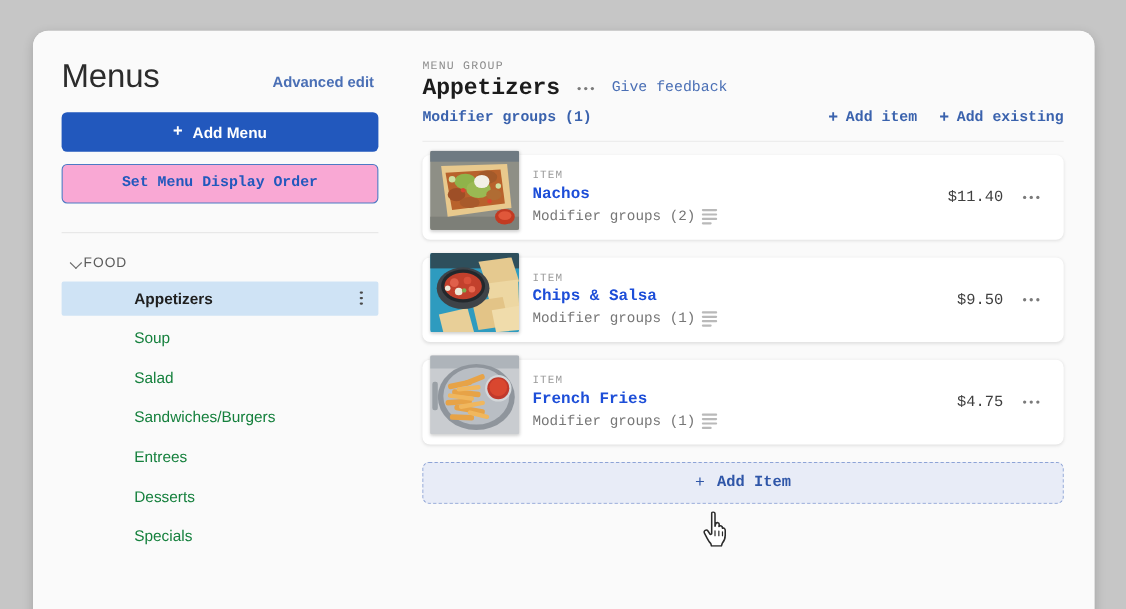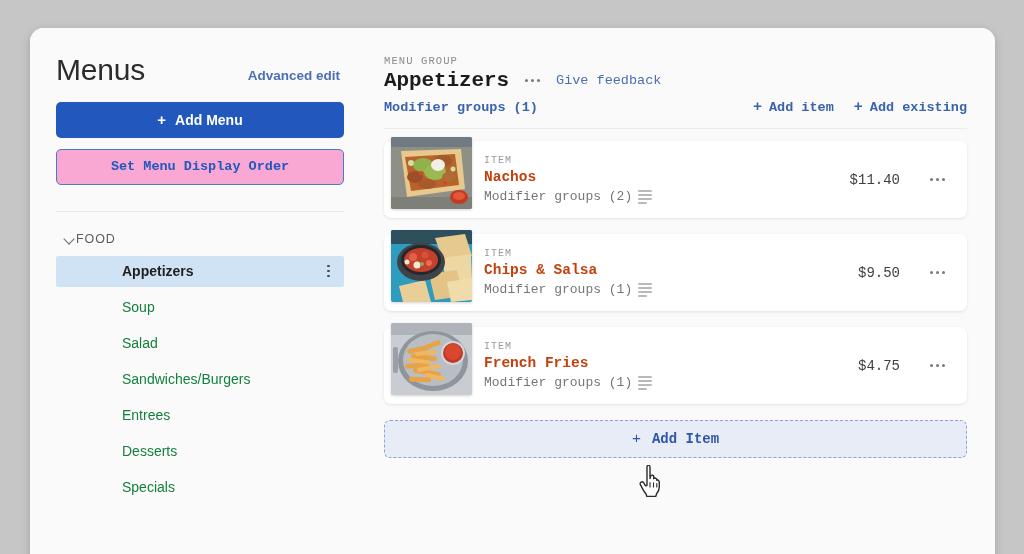--- a/index.html
+++ b/index.html
@@ -276,21 +276,21 @@
   }
   .item-eyebrow {
     font-size: 10px;
     color: #9a9a9a;
     letter-spacing: 1px;
     margin-bottom: 3px;
   }
   .item-name {
     font-size: 14.5px;
     font-weight: 700;
-    color: #c2410c;
+    color: #1d4ed8;
     margin-bottom: 4px;
   }
   .item-mods {
     display: flex;
     align-items: center;
     gap: 6px;
     font-size: 13px;
     color: #767676;
   }
   .list-icon {
@@ -308,21 +308,21 @@
   }
   .list-icon i:nth-child(1) { width: 14px; }
   .list-icon i:nth-child(2) { width: 14px; }
   .list-icon i:nth-child(3) { width: 14px; }
   .list-icon i:nth-child(4) { width: 9px; }
 
   .item-price {
     align-self: center;
     font-size: 14px;
     color: #3f3f3f;
-    margin-right: 28px;
+    margin-right: 16px;
     white-space: nowrap;
   }
   .item-kebab {
     align-self: center;
     margin-right: 20px;
   }
 
   
   .add-item-btn {
     position: relative;

